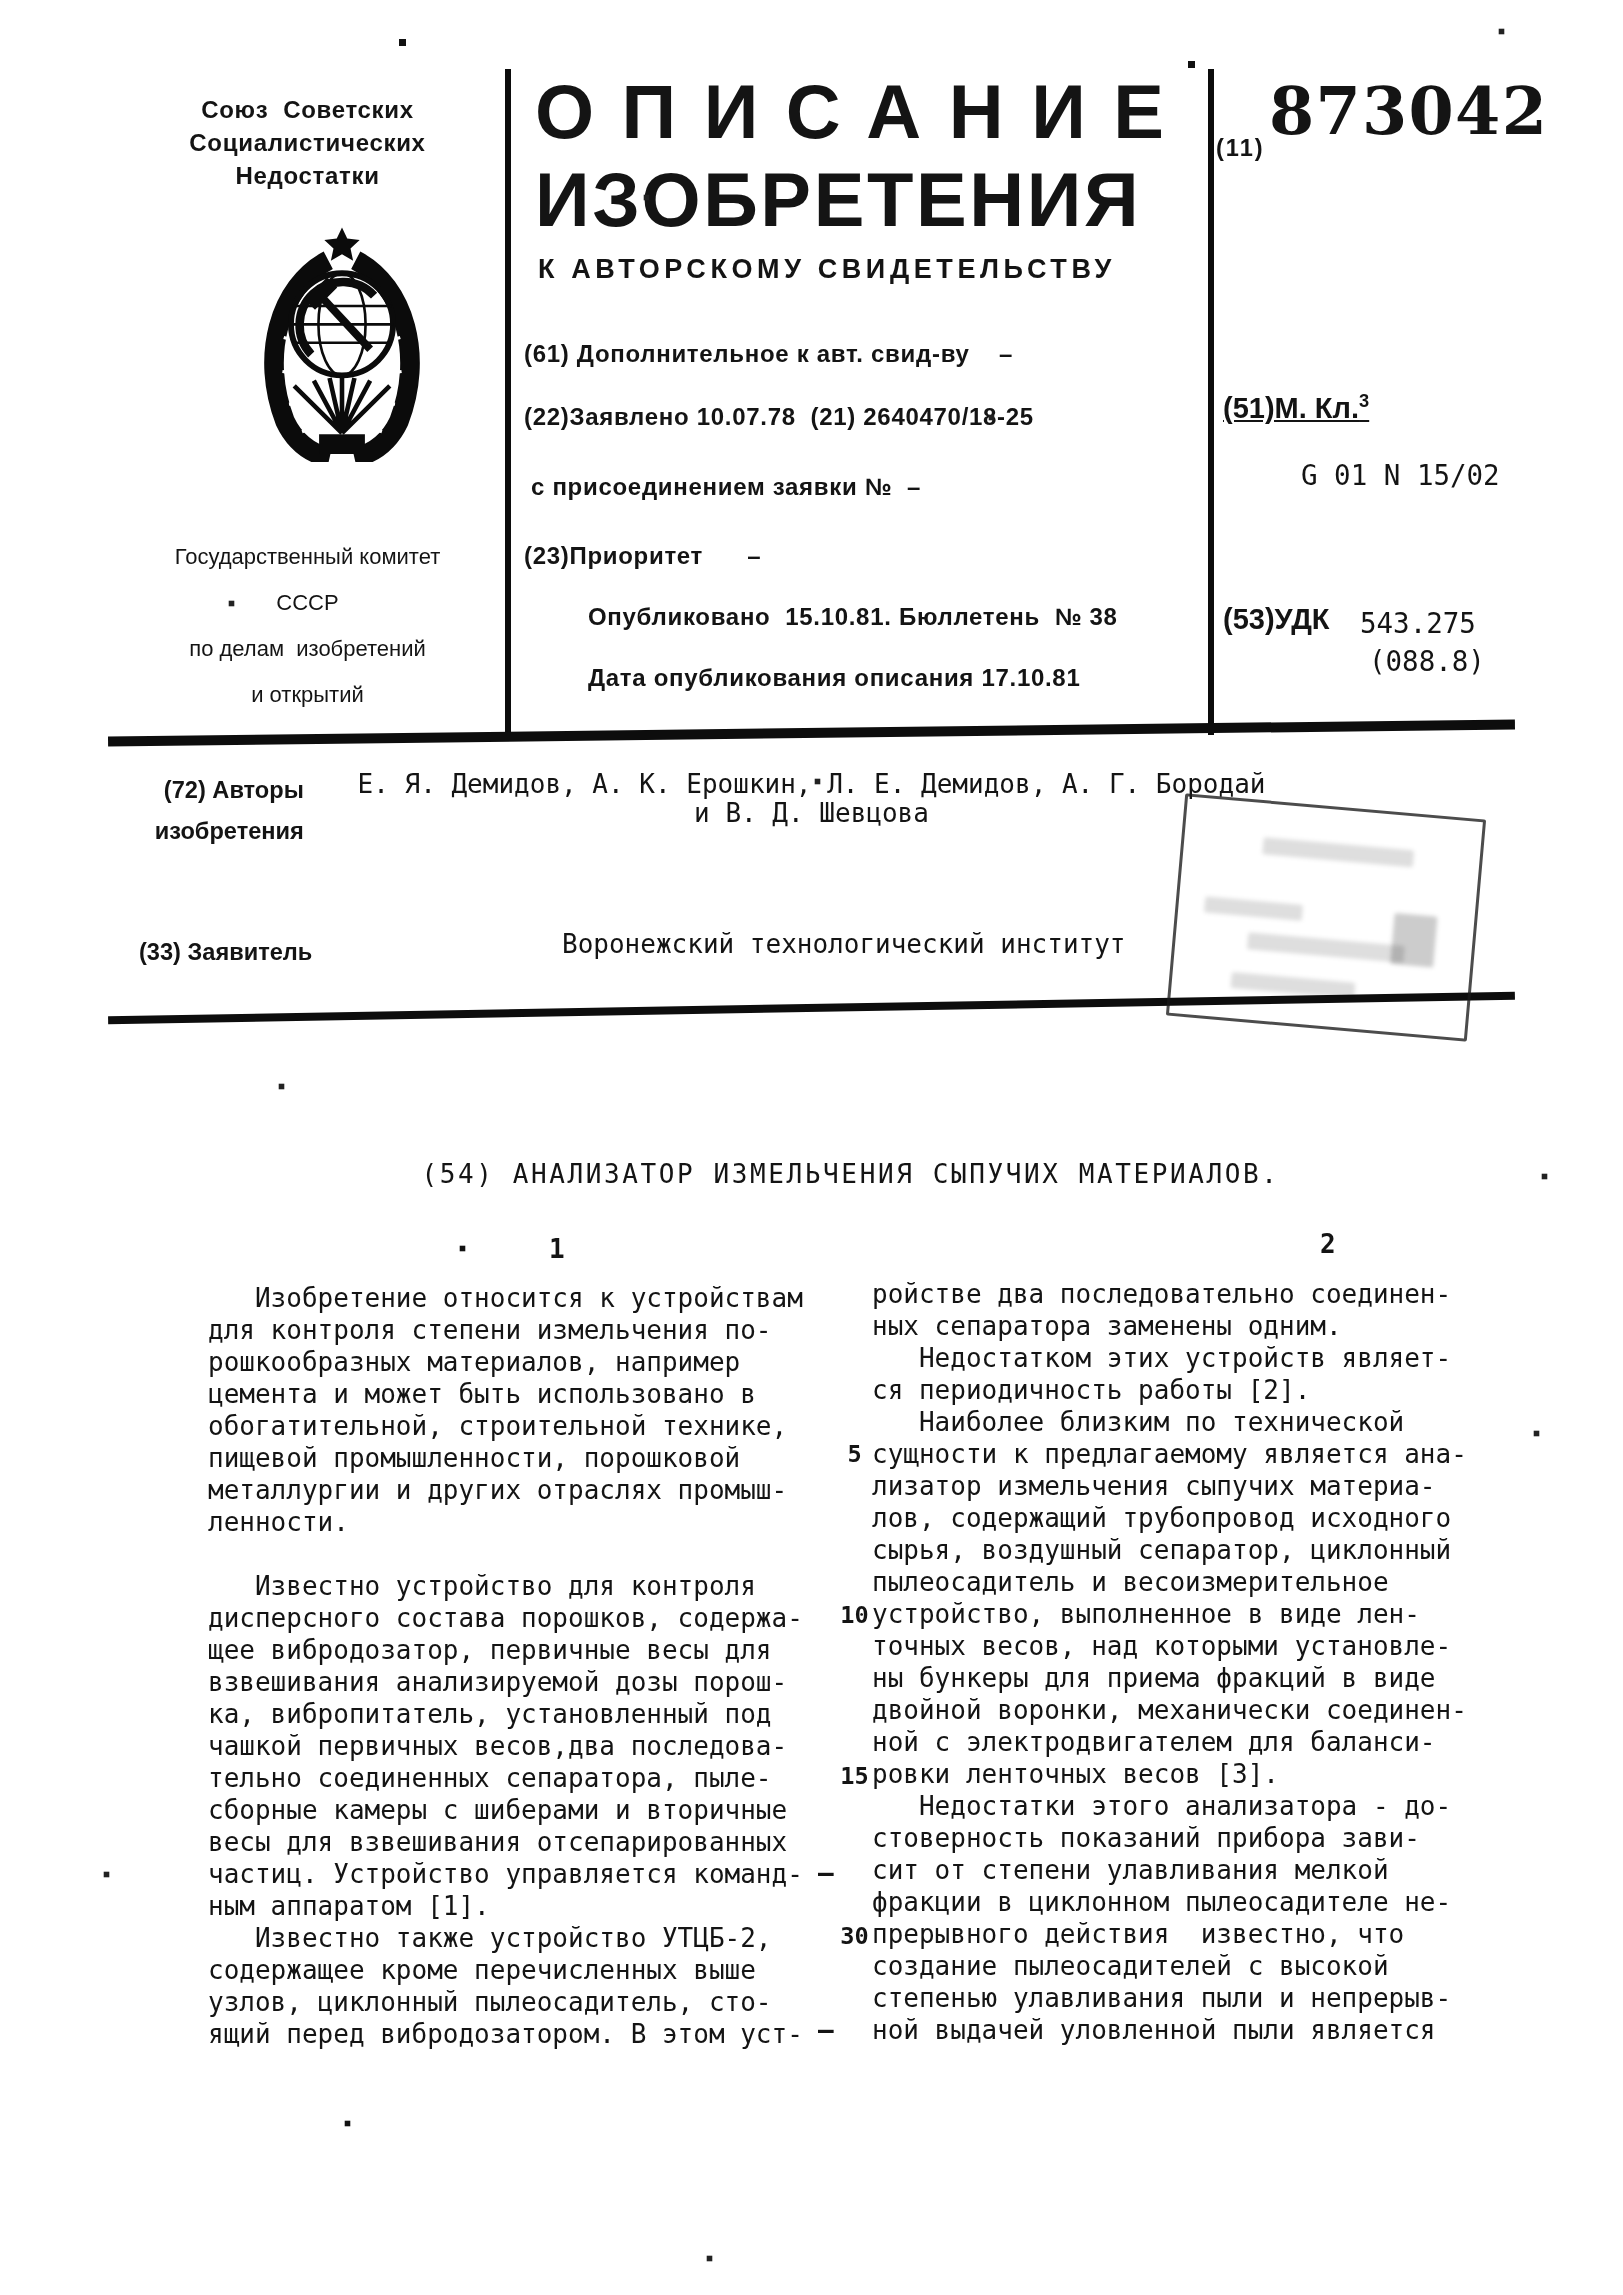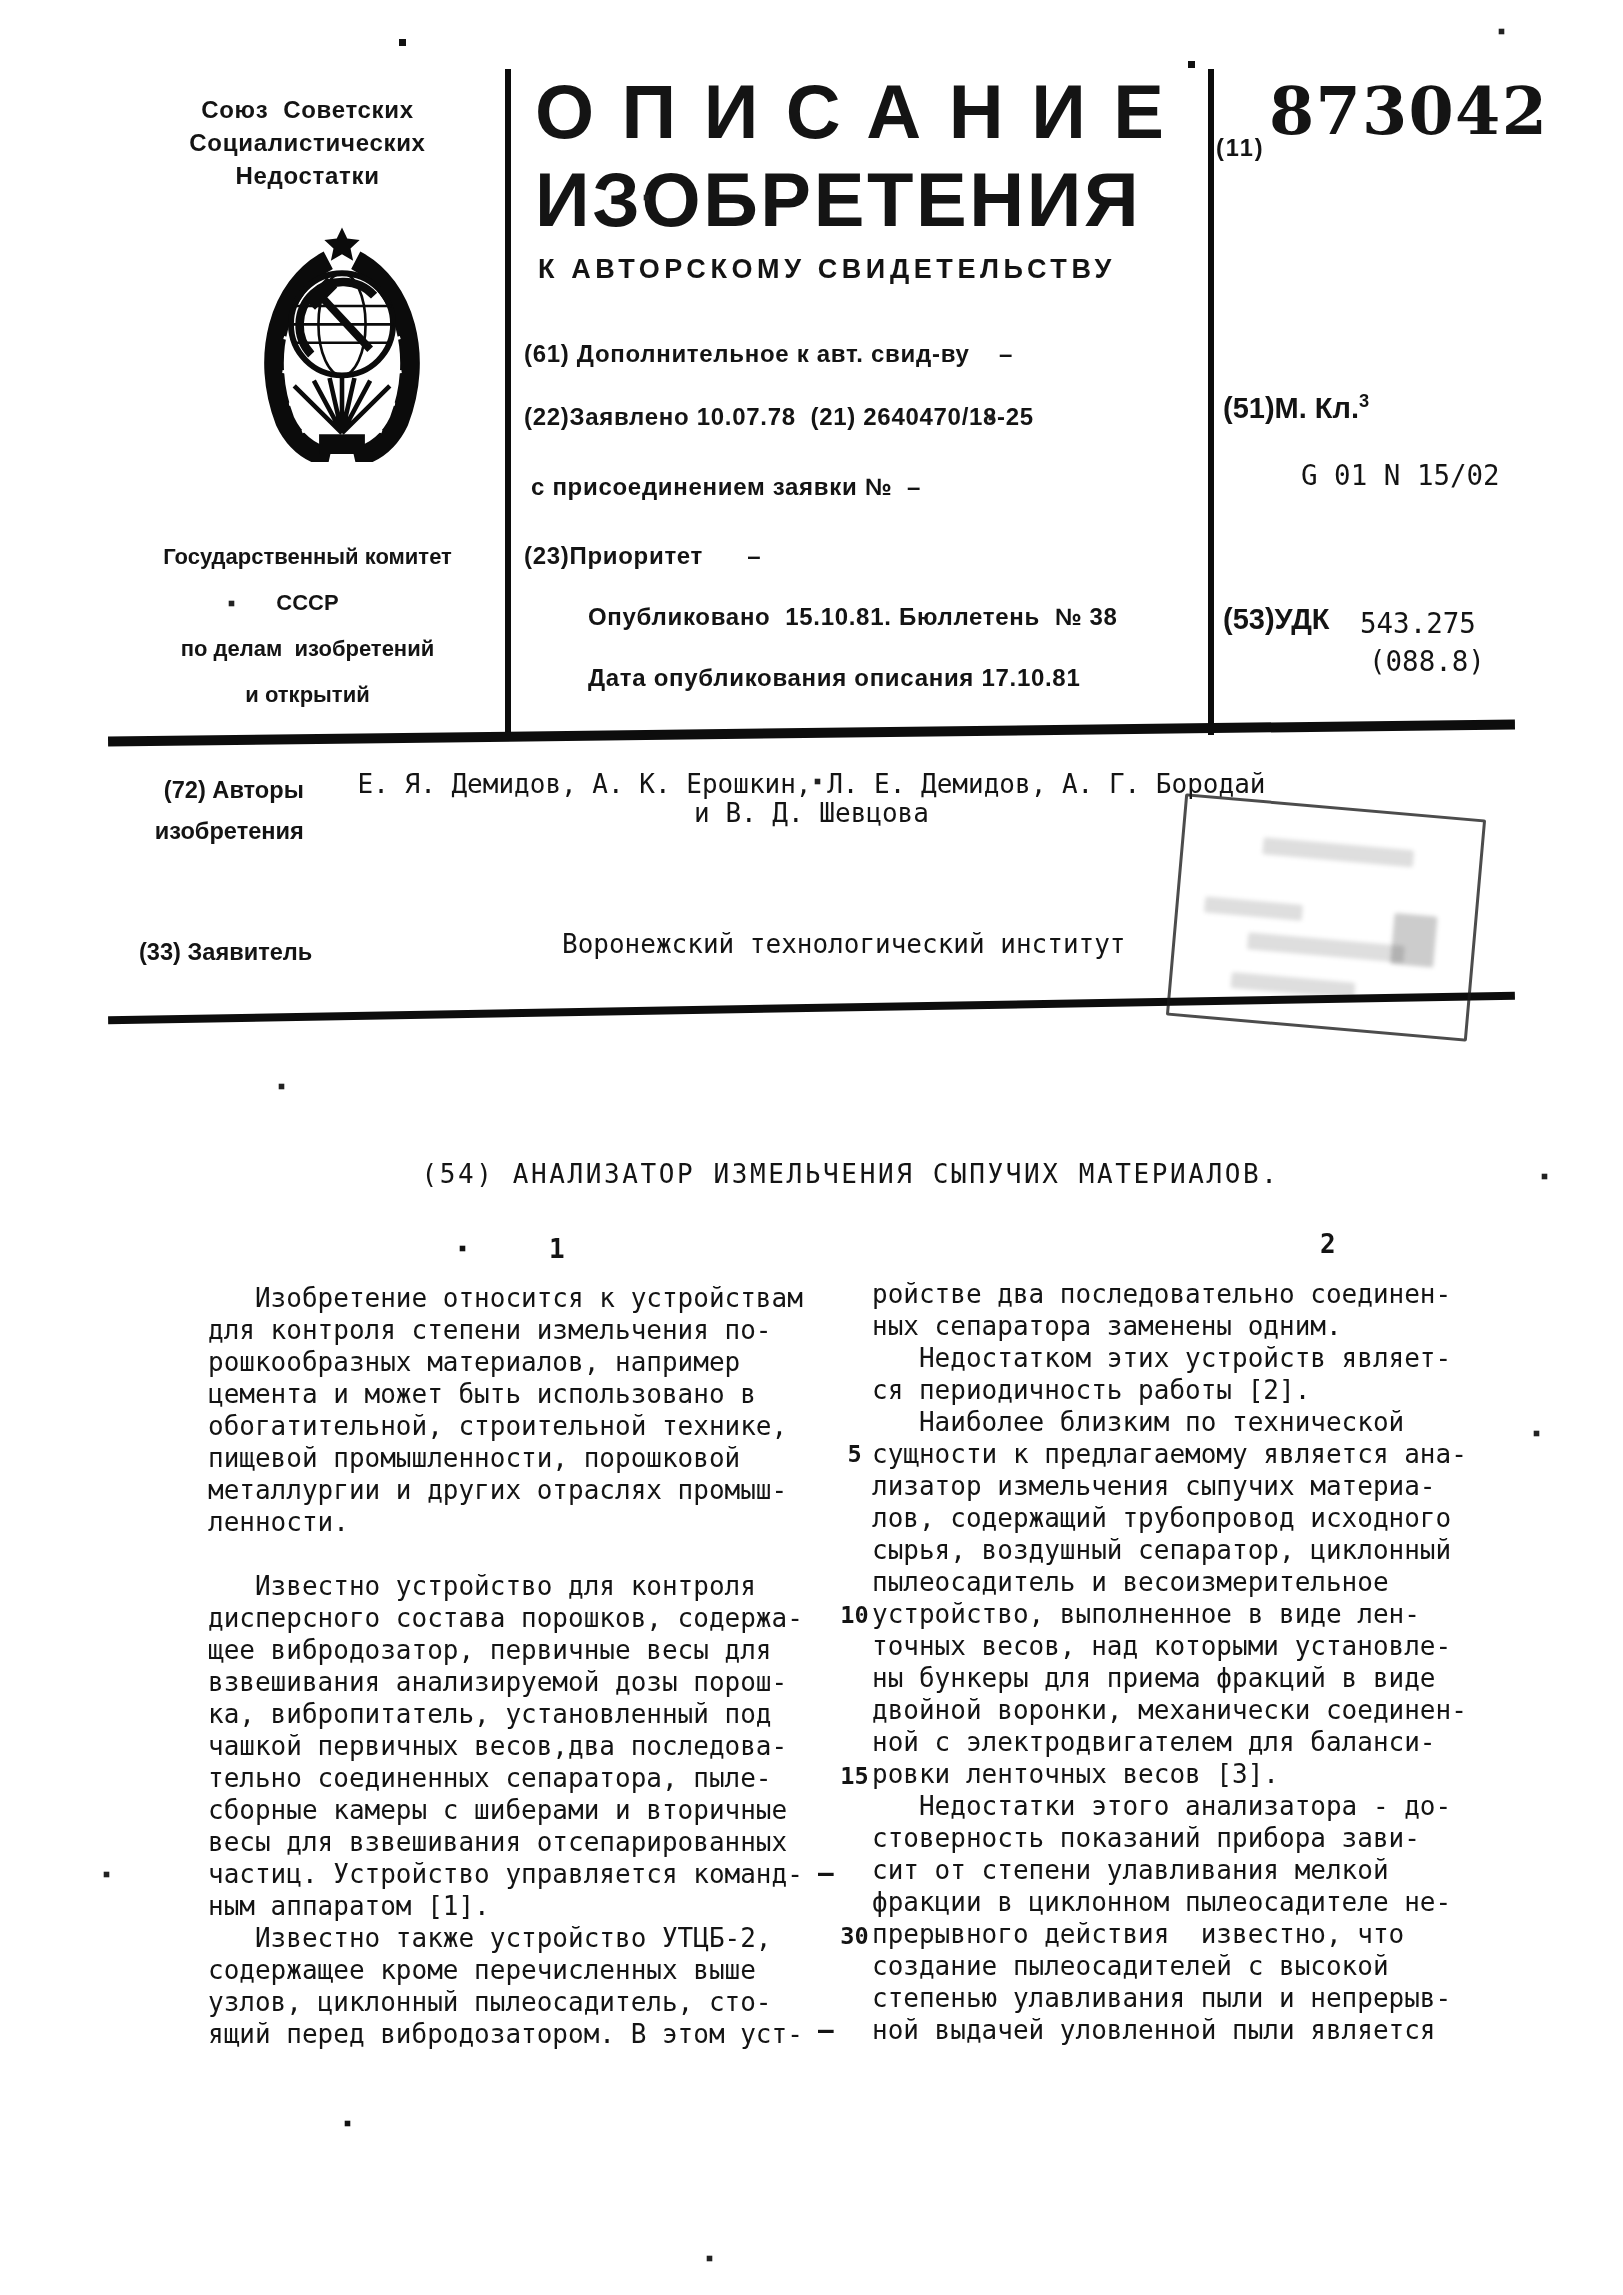--- a/index.html
+++ b/index.html
@@ -4,21 +4,21 @@
 <style>
   html,body{margin:0;padding:0;background:#e8e8e8;}
   #page{position:relative;width:1623px;height:2295px;background:#ffffff;overflow:hidden;
         font-family:"DejaVu Sans Mono",monospace;color:#141414;}
   .abs{position:absolute;}
   .sans{font-family:"Liberation Sans","DejaVu Sans",sans-serif;}
   .serif{font-family:"DejaVu Serif","Liberation Serif",serif;}
 
   
   .union{left:111px;top:93px;width:393px;font-size:24px;line-height:33px;letter-spacing:0.7px;white-space:pre;text-align:center;font-weight:bold;}
-  .committee{left:111px;top:534px;width:393px;font-size:22px;line-height:46px;white-space:pre;text-align:center;font-weight:bold;}
+  .committee{left:111px;top:534px;width:393px;font-size:22px;line-height:46px;white-space:pre;text-align:center;font-weight:normal;}
   .emblem{left:251px;top:226px;}
 
   
   .vrule{width:5.9px;background:#0c0c0c;}
   .hrule{height:9.8px;background:#0d0d0d;}
 
   
   .t1{left:535px;top:68px;font-size:76px;font-weight:800;letter-spacing:27.5px;white-space:nowrap;}
   .t2{left:535px;top:156px;font-size:76px;font-weight:800;letter-spacing:2.6px;white-space:nowrap;}
   .t3{left:538px;top:254px;font-size:27px;font-weight:800;letter-spacing:4.6px;white-space:nowrap;}
@@ -27,21 +27,21 @@
 
   
   .field{font-size:24px;font-weight:bold;letter-spacing:0.7px;white-space:pre;}
   .f61{left:524px;top:340px;}
   .f22{left:524px;top:403px;}
   .fjoin{left:531px;top:473px;}
   .f23{left:524px;top:542px;}
   .fpub{left:588px;top:603px;}
   .fdate{left:588px;top:664px;}
 
-  .f51{left:1223px;top:390px;font-size:29px;font-weight:bold;white-space:pre;}
+  .f51{left:1223px;top:390px;font-size:29px;font-weight:bold;white-space:pre;text-decoration:underline;}
   .f51 sup{font-size:18.3px;}
   .ipc{left:1301px;top:459px;font-size:27.5px;white-space:pre;}
   .f53{left:1223px;top:603px;font-size:29px;font-weight:bold;white-space:pre;}
   .udcval{left:1360px;top:607px;font-size:27.5px;white-space:pre;}
   .udcext{left:1369px;top:645px;font-size:27.5px;white-space:pre;}
 
   
   .plabel{font-size:23.6px;font-weight:bold;line-height:41px;white-space:pre;}
   .authlabel{left:122px;top:770px;text-align:right;}
   .authors{left:301px;top:770px;width:1021px;font-size:26px;line-height:29px;white-space:pre;text-align:center;}

